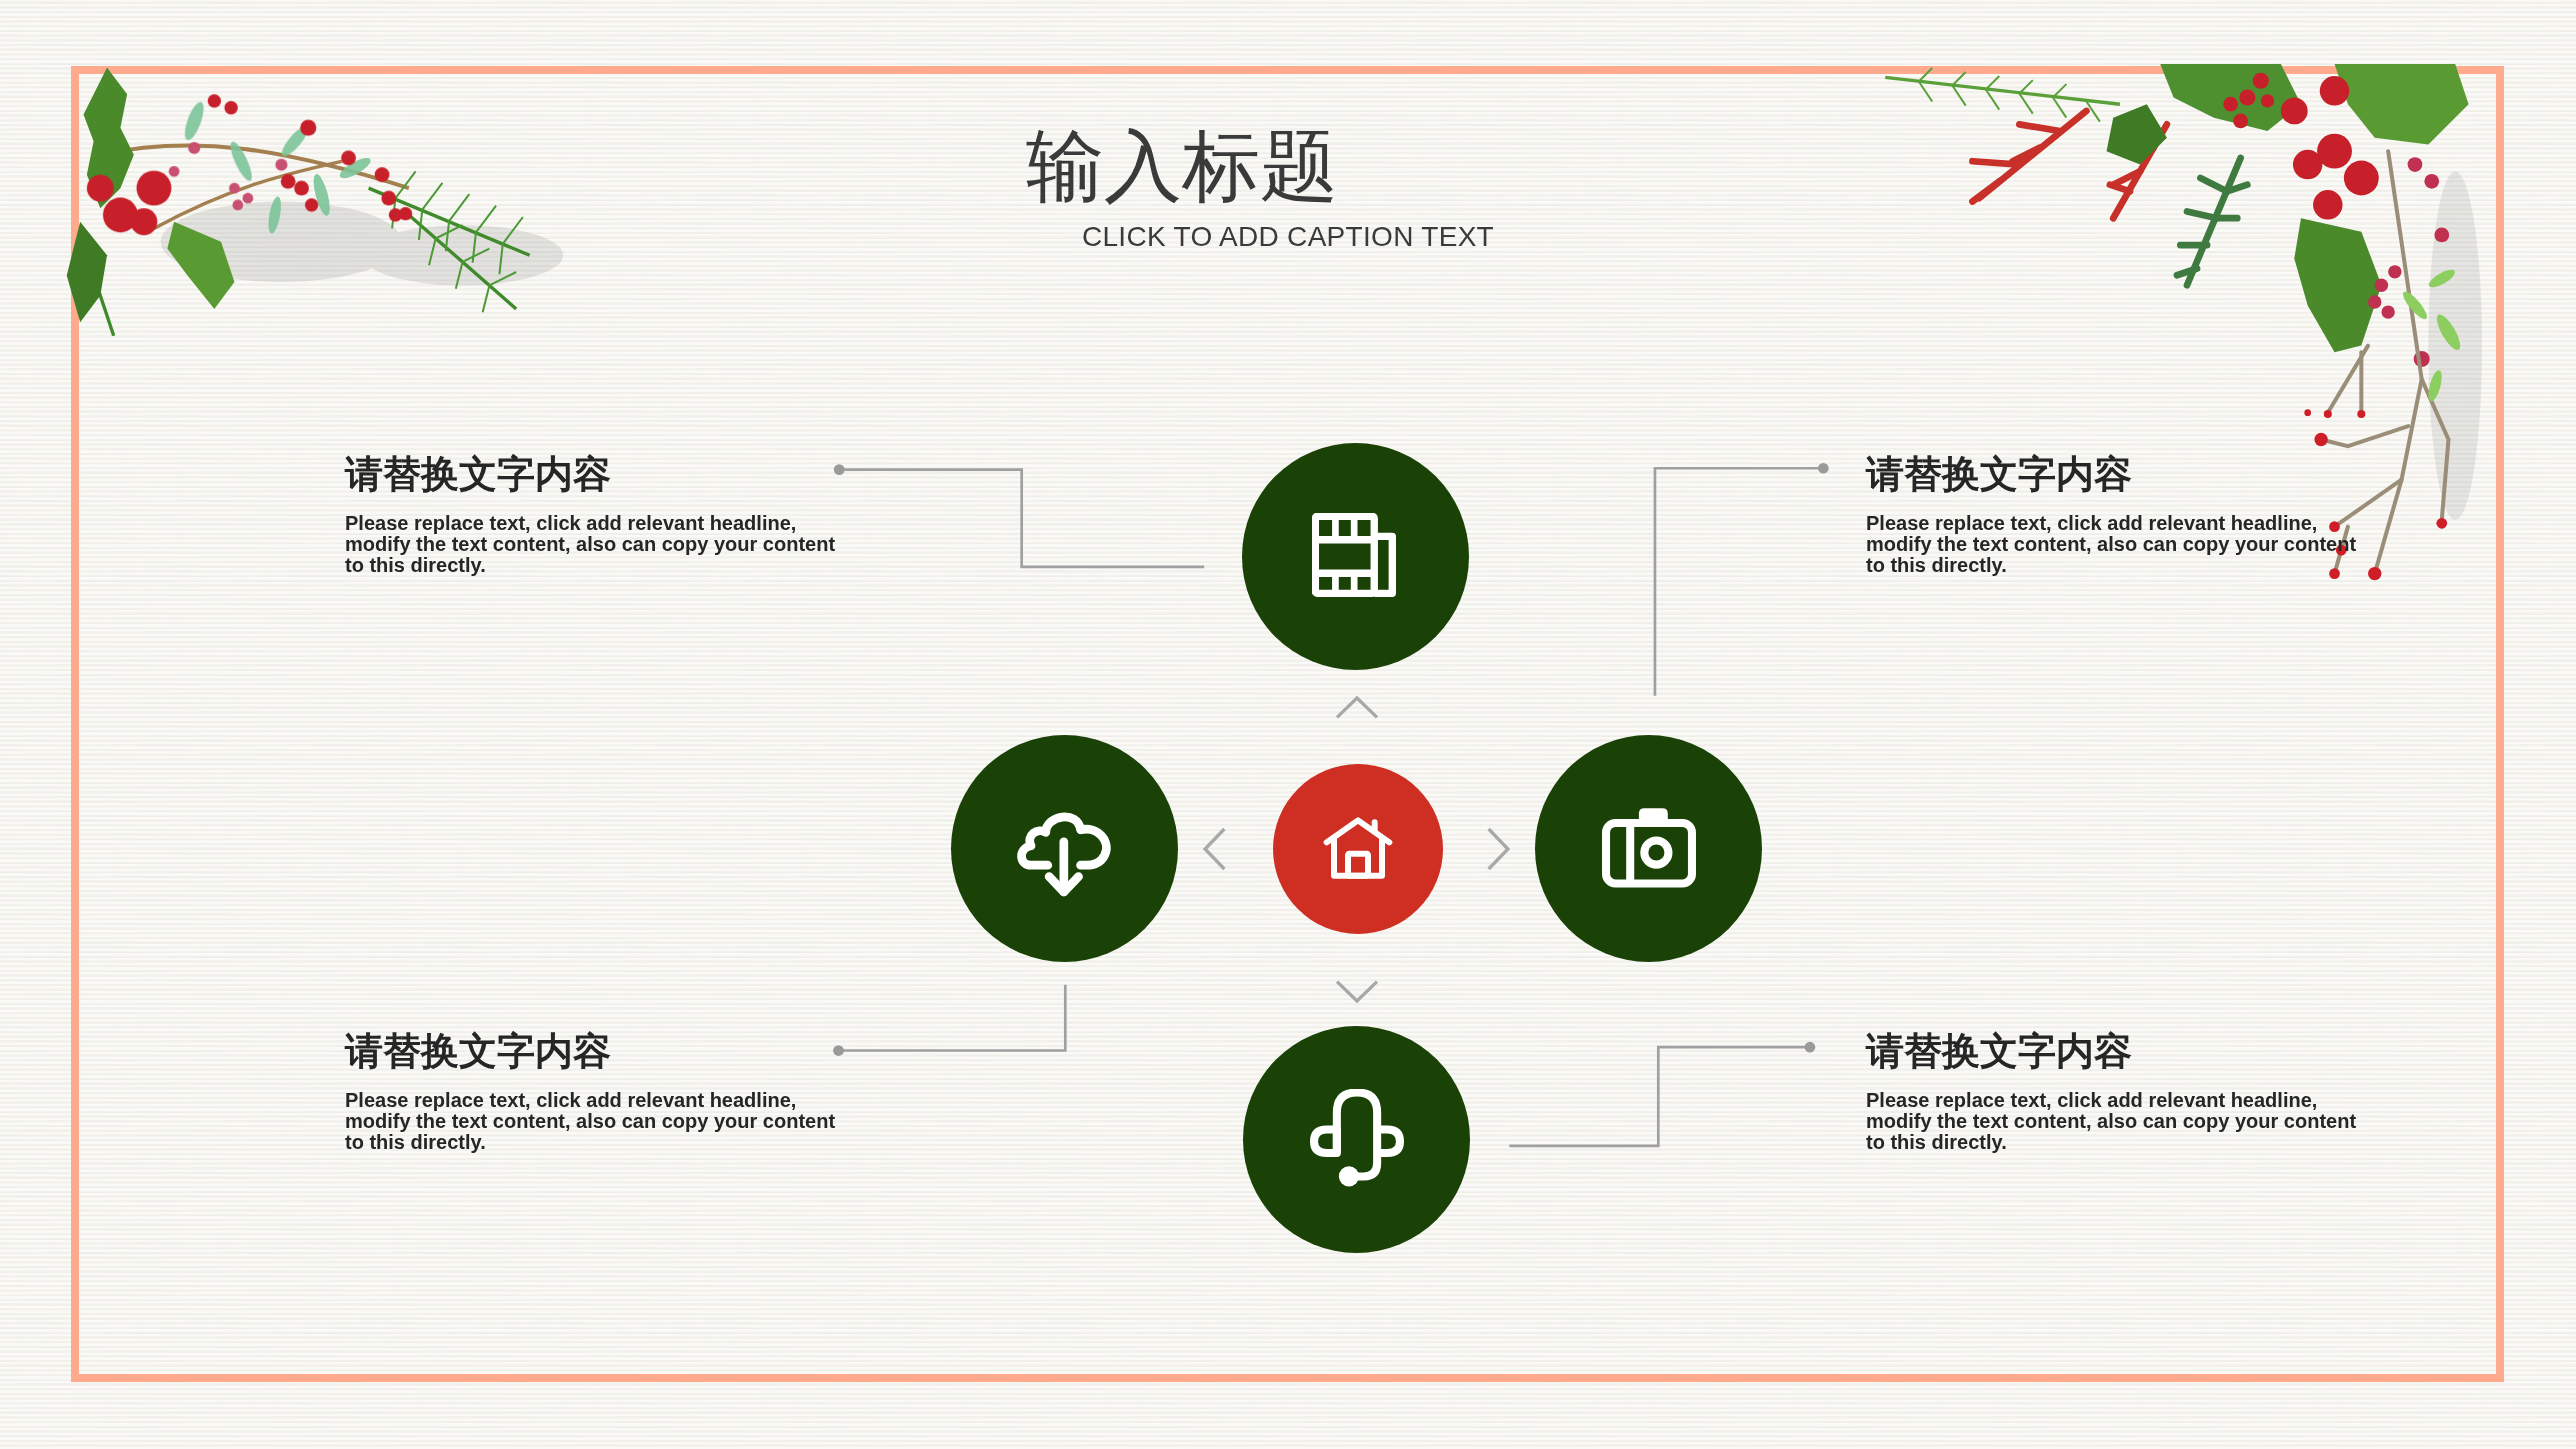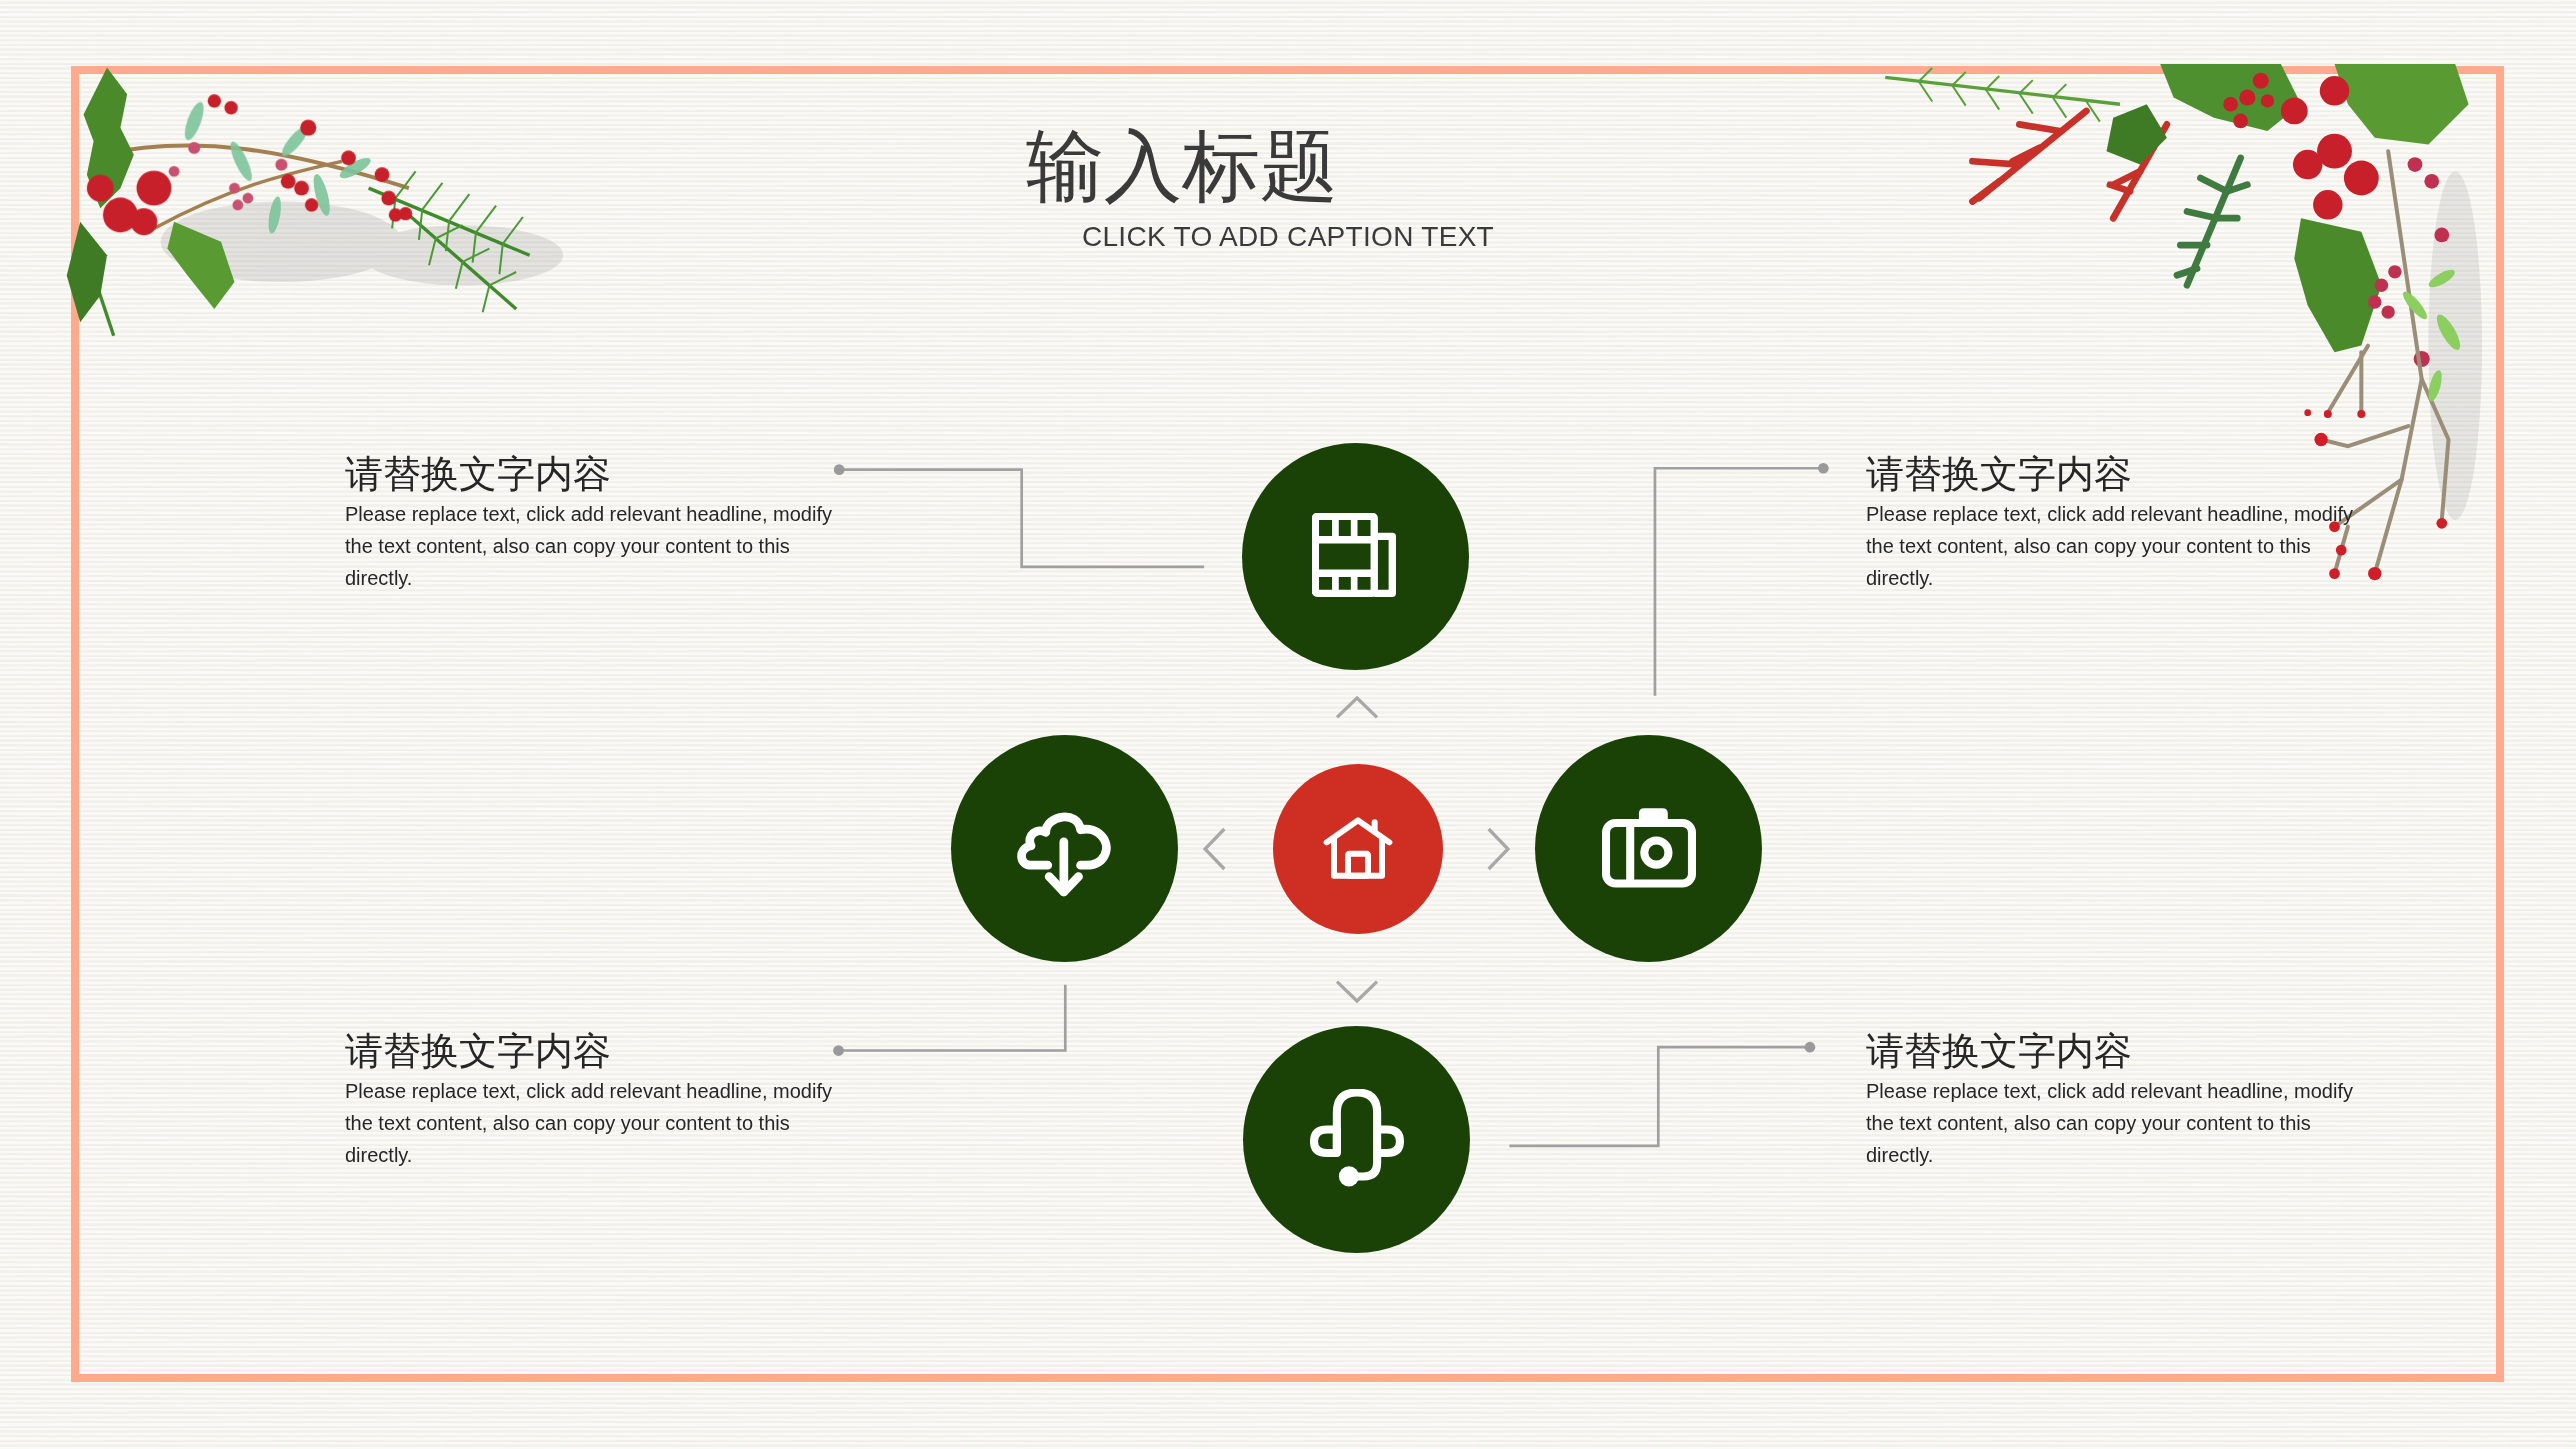--- a/index.html
+++ b/index.html
@@ -18,27 +18,27 @@
   }
   .title {
     position:absolute; left:0; width:2364px; top:119px; text-align:center;
     font-size:78px; line-height:94px; color:#3a3a3a;
     font-family:"DejaVu Sans", sans-serif;
   }
   .caption {
     position:absolute; left:0; width:2576px; top:221px; text-align:center;
     font-size:28px; line-height:32px; color:#3a3a3a; letter-spacing:0.3px;
   }
-  .block { position:absolute; width:510px; }
+  .block { position:absolute; width:510px;font-weight:bold; }
   .block .hd {
     font-family:"DejaVu Sans", sans-serif;
     font-size:38px; line-height:47px; color:#262626; white-space:nowrap;
   }
   .block .bd {
-    font-size:20px; line-height:32px; color:#262626; margin-top:0;
+    font-size:20px; line-height:21px; color:#262626; margin-top:15px;
   }
   .circle {
     position:absolute; border-radius:50%; background:#1a4207;
     display:flex; align-items:center; justify-content:center;
   }
   .circle.red { background:#cf2e22; }
   .circle svg { display:block; }
   .chev { position:absolute; }
   svg.connectors { position:absolute; left:0; top:0; }
   .deco { position:absolute; }

